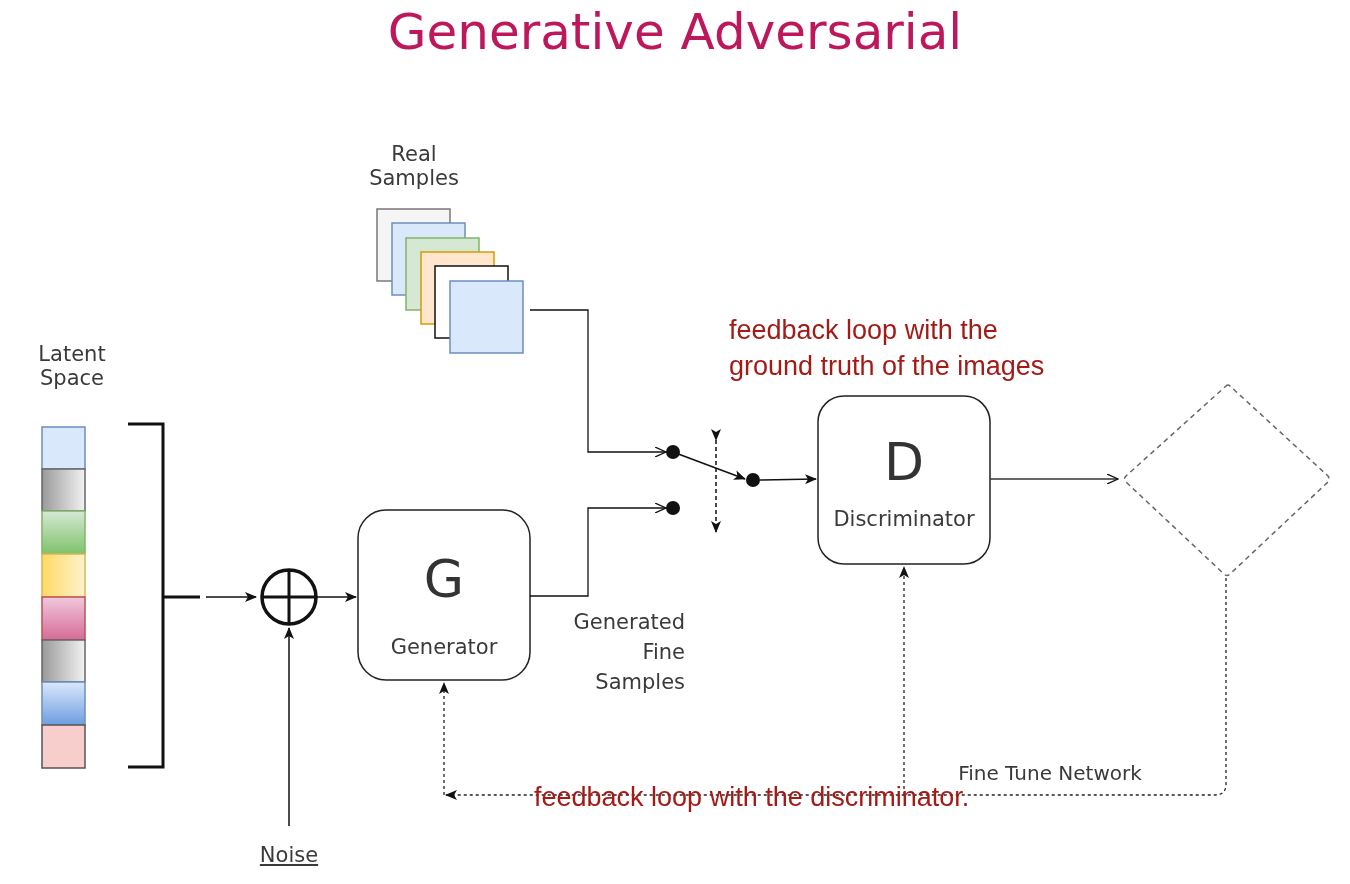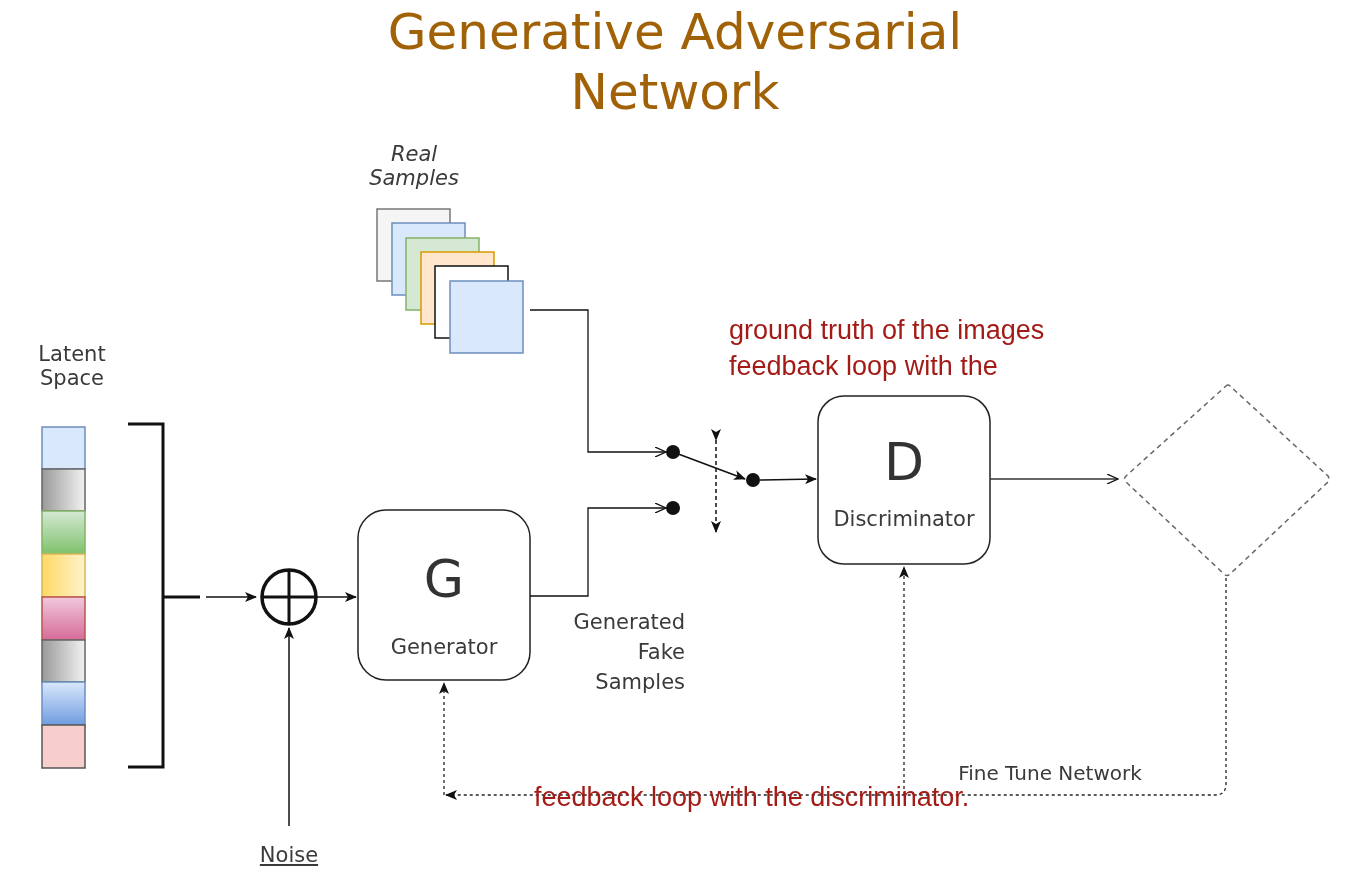--- a/index.html
+++ b/index.html
@@ -1,19 +1,19 @@
 <!DOCTYPE html>
 <html><head>
 <meta charset="utf-8">
 <style>
   html, body { margin: 0; padding: 0; background: #ffffff; }
   body { width: 1350px; height: 884px; overflow: hidden; position: relative; font-family: "DejaVu Sans", sans-serif; }
   svg { position: absolute; left: 0; top: 0; }
   .t { position: absolute; color: #3a3a3a; text-align: center; line-height: 1.15; white-space: nowrap; }
-  .title { left: 0; width: 1350px; top: 2px; font-size: 50px; line-height: 60px; color: #a16207; }
+  .title { left: 0; width: 1350px; top: 2px; font-size: 50px; line-height: 60px; color: #be185d; }
   .red { position: absolute; color: #a31b17; font-family: "Liberation Sans", sans-serif; font-size: 27px; line-height: 36px; white-space: nowrap; }
   .lbl { font-size: 21px; }
   .big { font-size: 52px; color: #333; }
 </style>
 </head>
 <body>
 
 <svg width="1350" height="884">
   <defs>
     <marker id="arr" markerWidth="12" markerHeight="10" refX="11" refY="5" orient="auto" markerUnits="userSpaceOnUse">
@@ -92,50 +92,49 @@
 
   <path d="M1226,386 Q1228,384 1230,386 L1328,476 Q1330,479 1328,482 L1230,574 Q1227,577 1224,574 L1126,482 Q1123,479 1126,476 Z" fill="#fff" stroke="#666" stroke-width="1.5" stroke-dasharray="5,4"></path>
 
   <path d="M1226,578 L1226,784 Q1226,795 1215,795 L446,795" fill="none" stroke="#222" stroke-width="1.3" stroke-dasharray="3,3" marker-end="url(#arr)"></path>
   <line x1="444" y1="795" x2="444" y2="683" stroke="#222" stroke-width="1.3" stroke-dasharray="3,3" marker-end="url(#arr)"></line>
   <line x1="904" y1="795" x2="904" y2="567" stroke="#222" stroke-width="1.3" stroke-dasharray="3,3" marker-end="url(#arr)"></line>
 </svg>
 
 <div class="t title">
   <div>Generative Adversarial</div>
-  <div>Network</div>
 </div>
 
 <div class="t lbl" style="left:20px; width:104px; top:342px;">
   <div>Latent</div>
   <div>Space</div>
 </div>
 
-<div class="t lbl" style="left:354px; width:120px; top:142px;font-style:italic;">
+<div class="t lbl" style="left:354px; width:120px; top:142px;">
   <div>Real</div>
   <div>Samples</div>
 </div>
 
 <div class="t lbl" style="left:240px; width:98px; top:843px; text-decoration: underline;">Noise</div>
 
 <div class="t big" style="left:358px; width:172px; top:550px;">G</div>
 <div class="t lbl" style="left:358px; width:172px; top:623px;margin-top:12px;">Generator</div>
 
 <div class="t lbl" style="left:530px; width:155px; top:607px; line-height:30px;text-align:right;">
   <div>Generated</div>
-  <div>Fake</div>
+  <div>Fine</div>
   <div>Samples</div>
 </div>
 
 <div class="t big" style="left:818px; width:172px; top:433px;">D</div>
 <div class="t lbl" style="left:818px; width:172px; top:507px;">Discriminator</div>
 
 <div class="t lbl" style="left:1130px; width:196px; top:446px; line-height:28px;">
 </div>
 
 <div class="t lbl" style="left:920px; width:260px; top:762px; font-size:20px;">Fine Tune Network</div>
 
 <div class="red" style="left:729px; top:312px;">
+  <div>feedback loop with the</div>
   <div>ground truth of the images</div>
-  <div>feedback loop with the</div>
 </div>
 
 <div class="red" style="left:512px; top:779px;margin-left:22px;">feedback loop with the discriminator.</div>
 
 </body></html>

